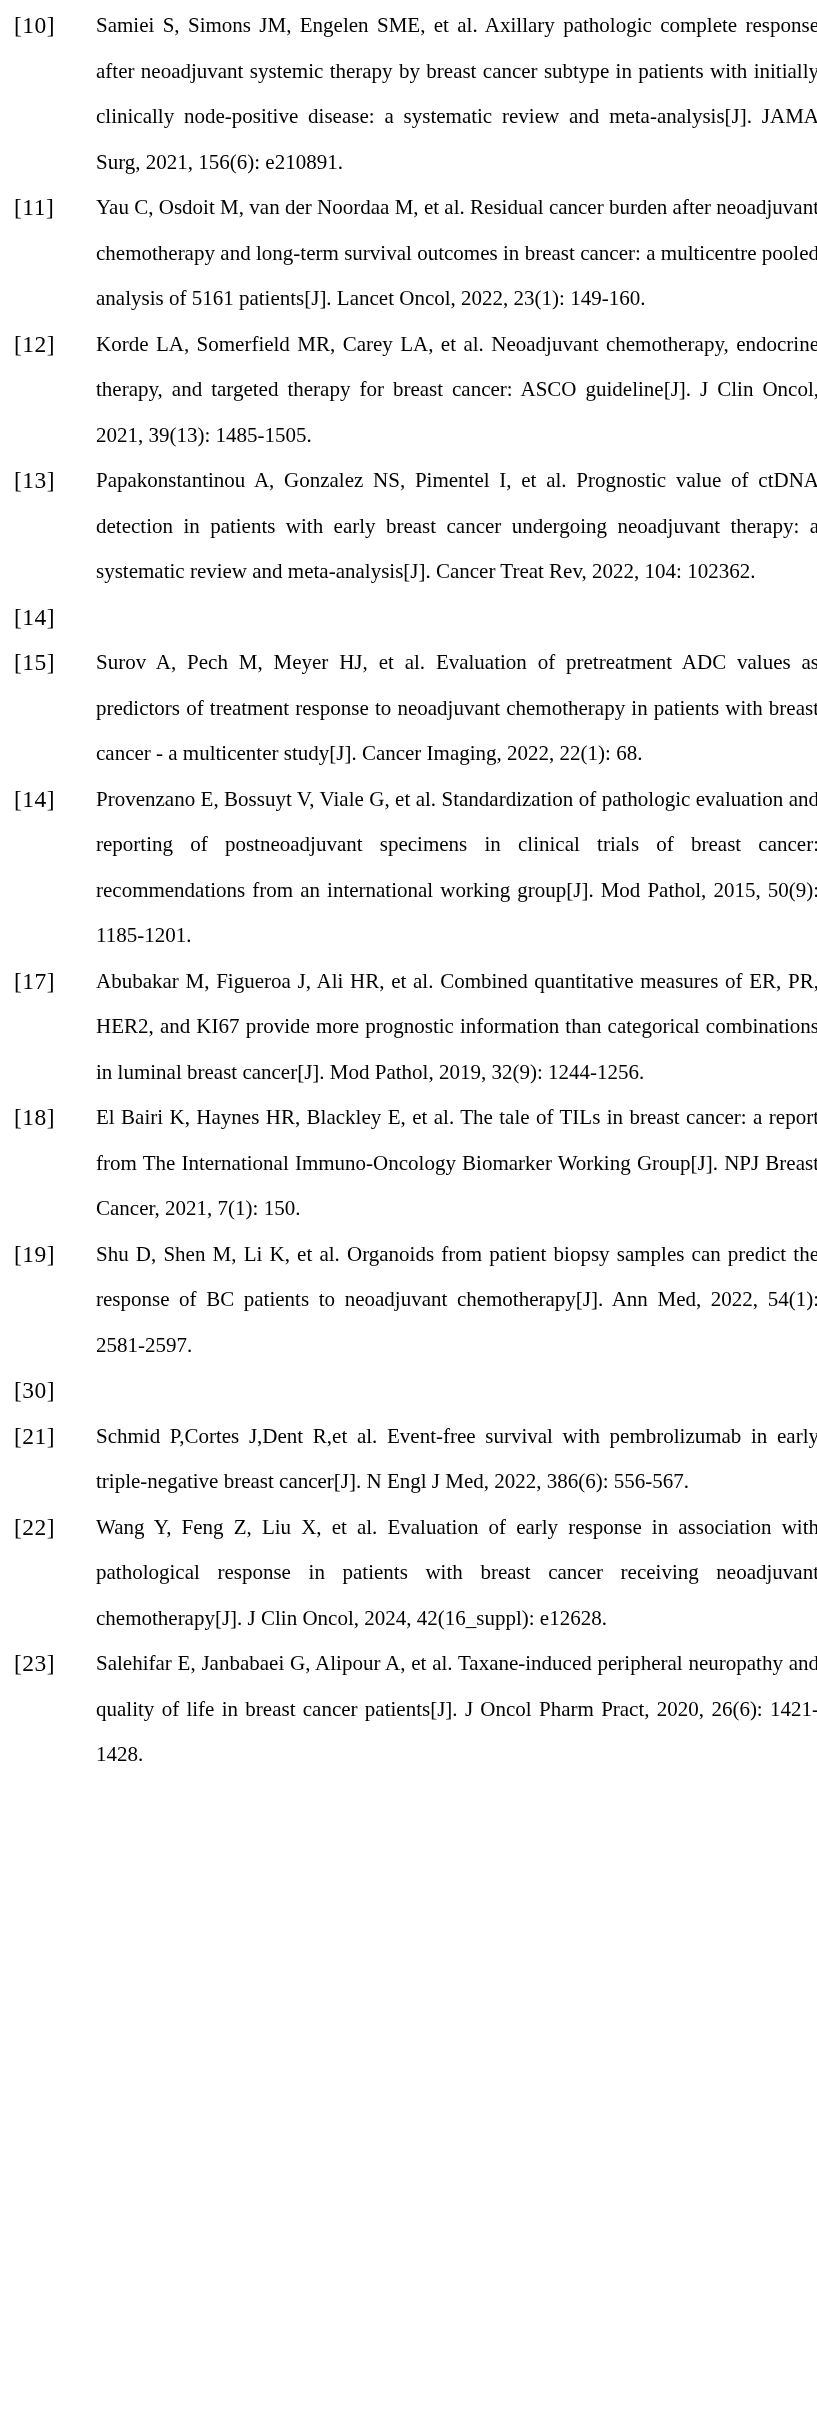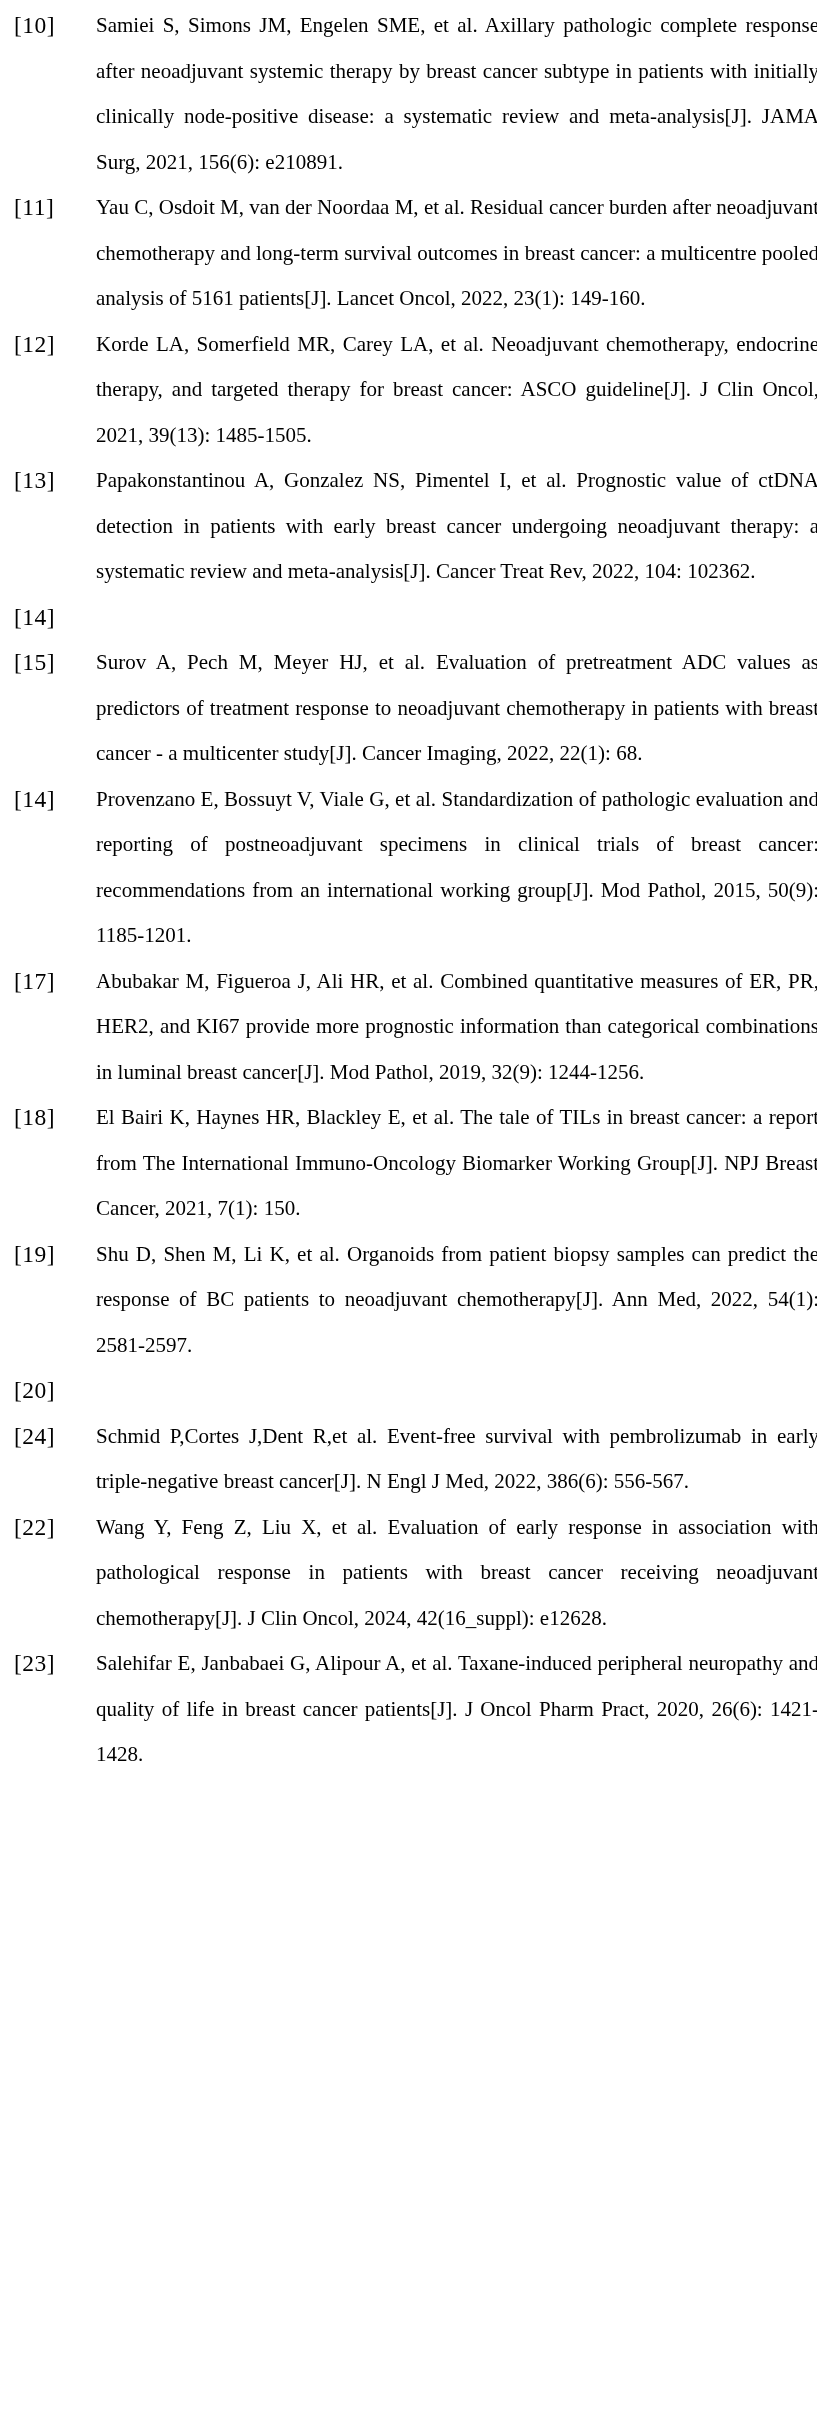--- a/index.html
+++ b/index.html
@@ -88,25 +88,25 @@
     <div class="ref-label">[18]</div>
     <div class="ref-text">El Bairi K, Haynes HR, Blackley E, et al. The tale of TILs in breast cancer: a report from The International Immuno-Oncology Biomarker Working Group[J]. NPJ Breast Cancer, 2021, 7(1): 150.</div>
   </div>
 
   <div class="ref">
     <div class="ref-label">[19]</div>
     <div class="ref-text">Shu D, Shen M, Li K, et al. Organoids from patient biopsy samples can predict the response of BC patients to neoadjuvant chemotherapy[J]. Ann Med, 2022, 54(1): 2581-2597.</div>
   </div>
 
   <div class="ref">
-    <div class="ref-label">[20]</div>
+    <div class="ref-label">[30]</div>
   </div>
 
   <div class="ref">
-    <div class="ref-label">[24]</div>
+    <div class="ref-label">[21]</div>
     <div class="ref-text">Schmid P,Cortes J,Dent R,et al. Event-free survival with pembrolizumab in early triple-negative breast cancer[J]. N Engl J Med, 2022, 386(6): 556-567.</div>
   </div>
 
   <div class="ref">
     <div class="ref-label">[22]</div>
     <div class="ref-text">Wang Y, Feng Z, Liu X, et al. Evaluation of early response in association with pathological response in patients with breast cancer receiving neoadjuvant chemotherapy[J]. J Clin Oncol, 2024, 42(16_suppl): e12628.</div>
   </div>
 
   <div class="ref">
     <div class="ref-label">[23]</div>

